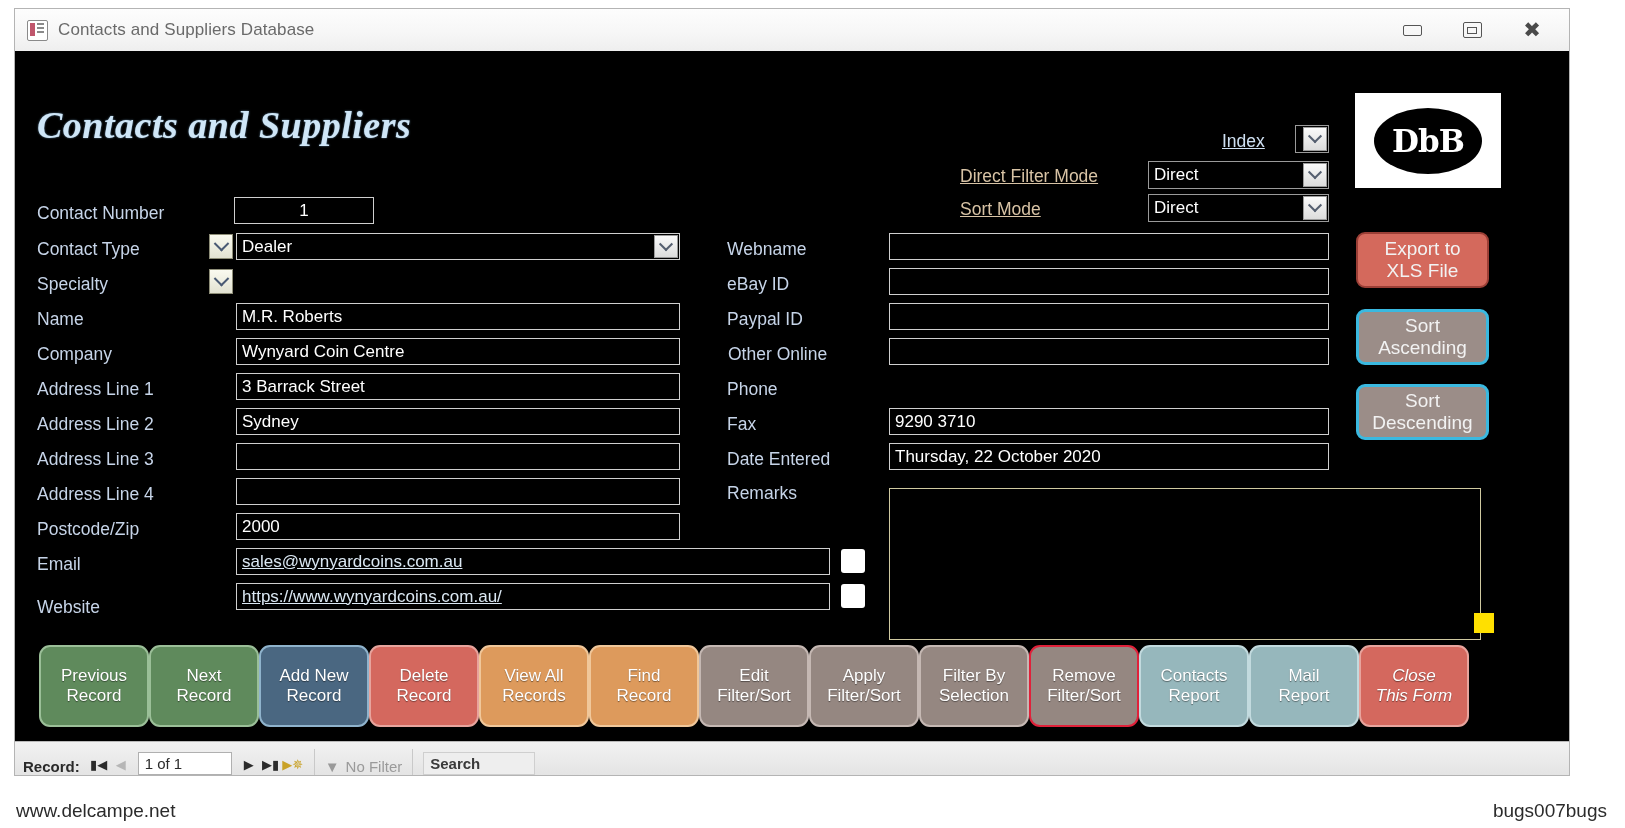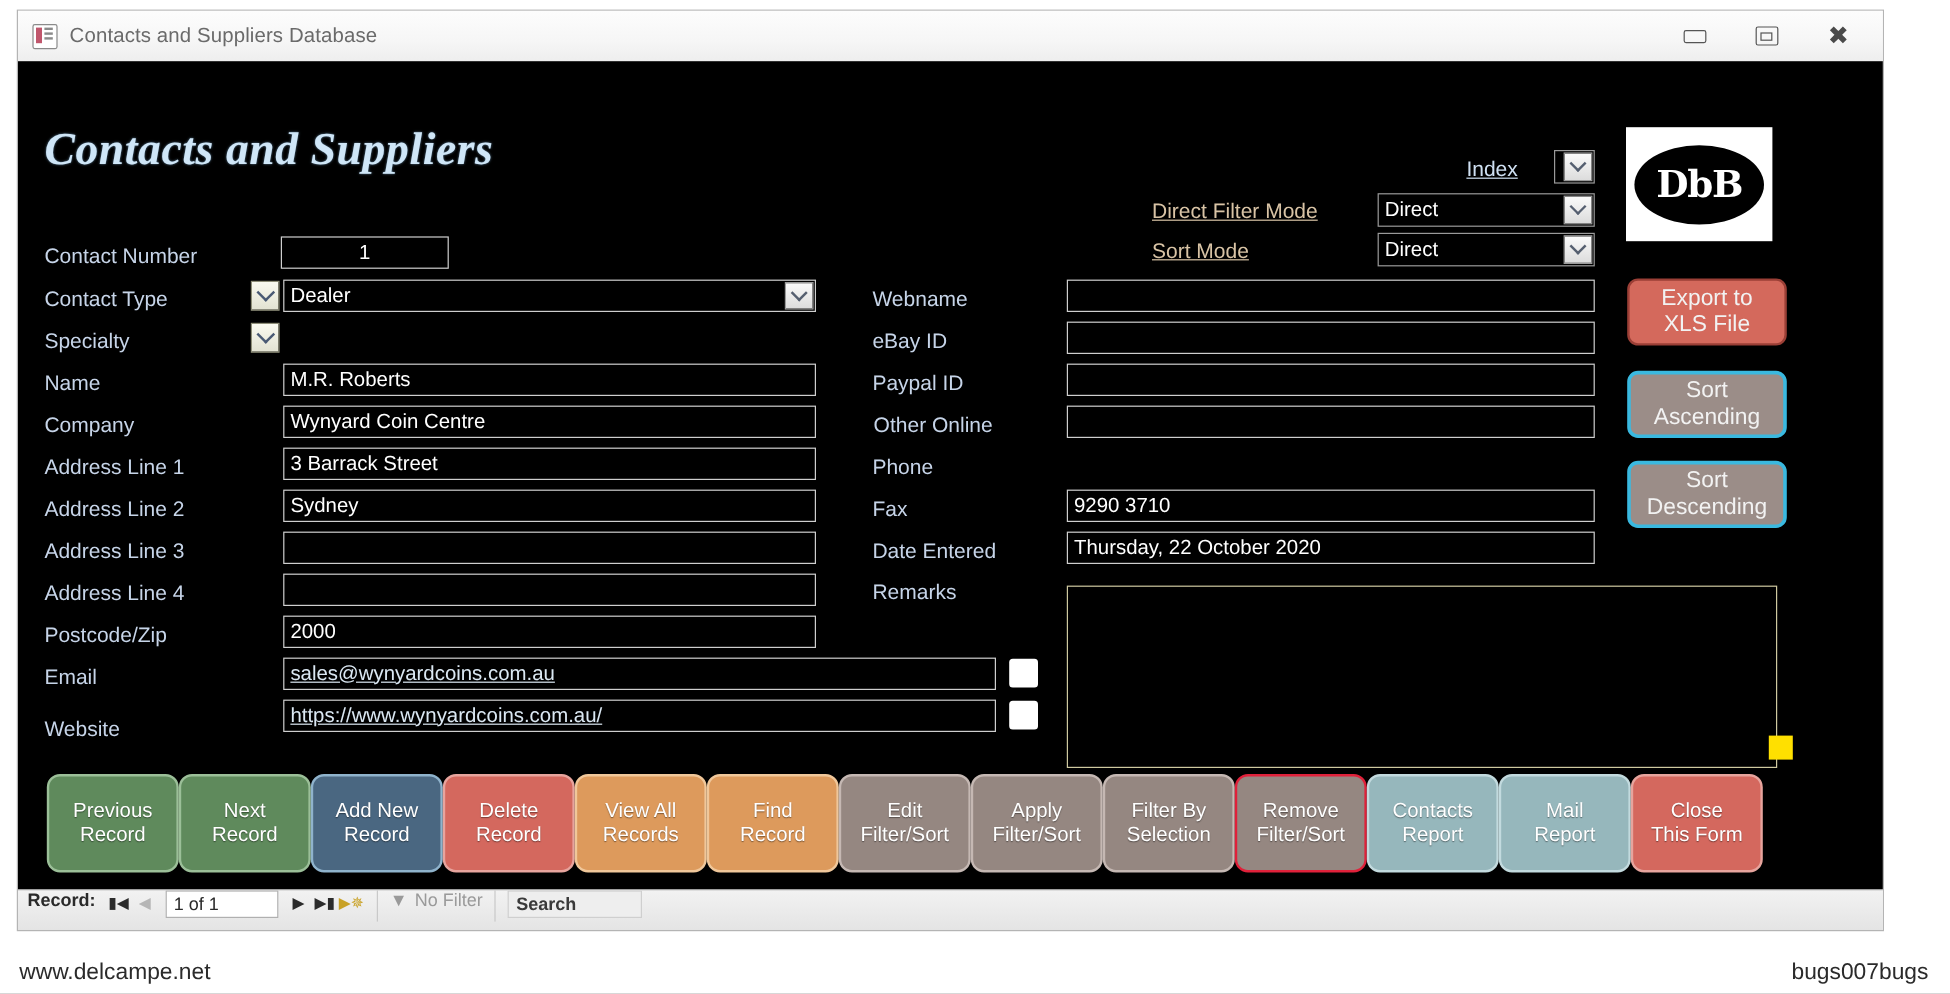--- a/index.html
+++ b/index.html
@@ -259,21 +259,21 @@
     text-shadow: 0 1px 1px rgba(0,0,0,.45);
   }
 
   
   #statusbar {
     flex: none;
     height: 34px;
     background: linear-gradient(to bottom,#f2f2f2,#e4e4e4);
     border-top: 1px solid #b9b9b9;
     display: flex;
-    align-items: flex-start;
+    align-items: flex-end;
     font-size: 15px;
     color: #2a2a2a;
     padding-left: 8px;
     box-sizing: border-box;
   }
   #statusbar .sb-label { font-weight: bold; margin-right: 8px; }
   .nav-btn {
     width: 22px; height: 22px;
     display:flex;align-items:center;justify-content:center;
     color:#2b2b2b;
@@ -357,21 +357,21 @@
       <span>Direct</span>
       <div class="combo-inner-arrow"></div>
     </div>
 
     <div class="mode-label" style="left:945px; top:148px;">Sort Mode</div>
     <div class="fld-box" style="left:1133px; top:143px; width:181px; height:28px; border-color:#9a9a9a;">
       <span>Direct</span>
       <div class="combo-inner-arrow"></div>
     </div>
 
-    <div id="logo" style="left:1340px; top:55px; width:122px; height:95px;">
+    <div id="logo" style="left:1340px; top:42px; width:146px; height:95px;">
       <div id="logo-oval">
         <span id="logo-text">DbB</span>
       </div>
     </div>
 
     <div class="fld-label" style="left:22px; top:152px;">Contact Number</div>
     <div class="fld-box center" style="left:219px; top:146px; width:140px; height:27px;">
         <span>1</span>
       </div>
 
@@ -523,21 +523,21 @@
         <span>Filter/Sort</span>
       </div>
       <div class="row-btn" style="background:#96b7bc; border:2px solid #c2dade;">
         <span>Contacts</span>
         <span>Report</span>
       </div>
       <div class="row-btn" style="background:#96b7bc; border:2px solid #c2dade;">
         <span>Mail</span>
         <span>Report</span>
       </div>
-      <div class="row-btn" style="background:#d4685e; border:2px solid #e7a49d;">
+      <div class="row-btn" style="background:#d4685e; border:2px solid #e7a49d;font-style:italic;">
         <span>Close</span>
         <span>This Form</span>
       </div>
     </div>
 
   </div>
 
   <div id="statusbar">
     <span class="sb-label">Record:</span>
     <span class="nav-btn">▮◀</span>

